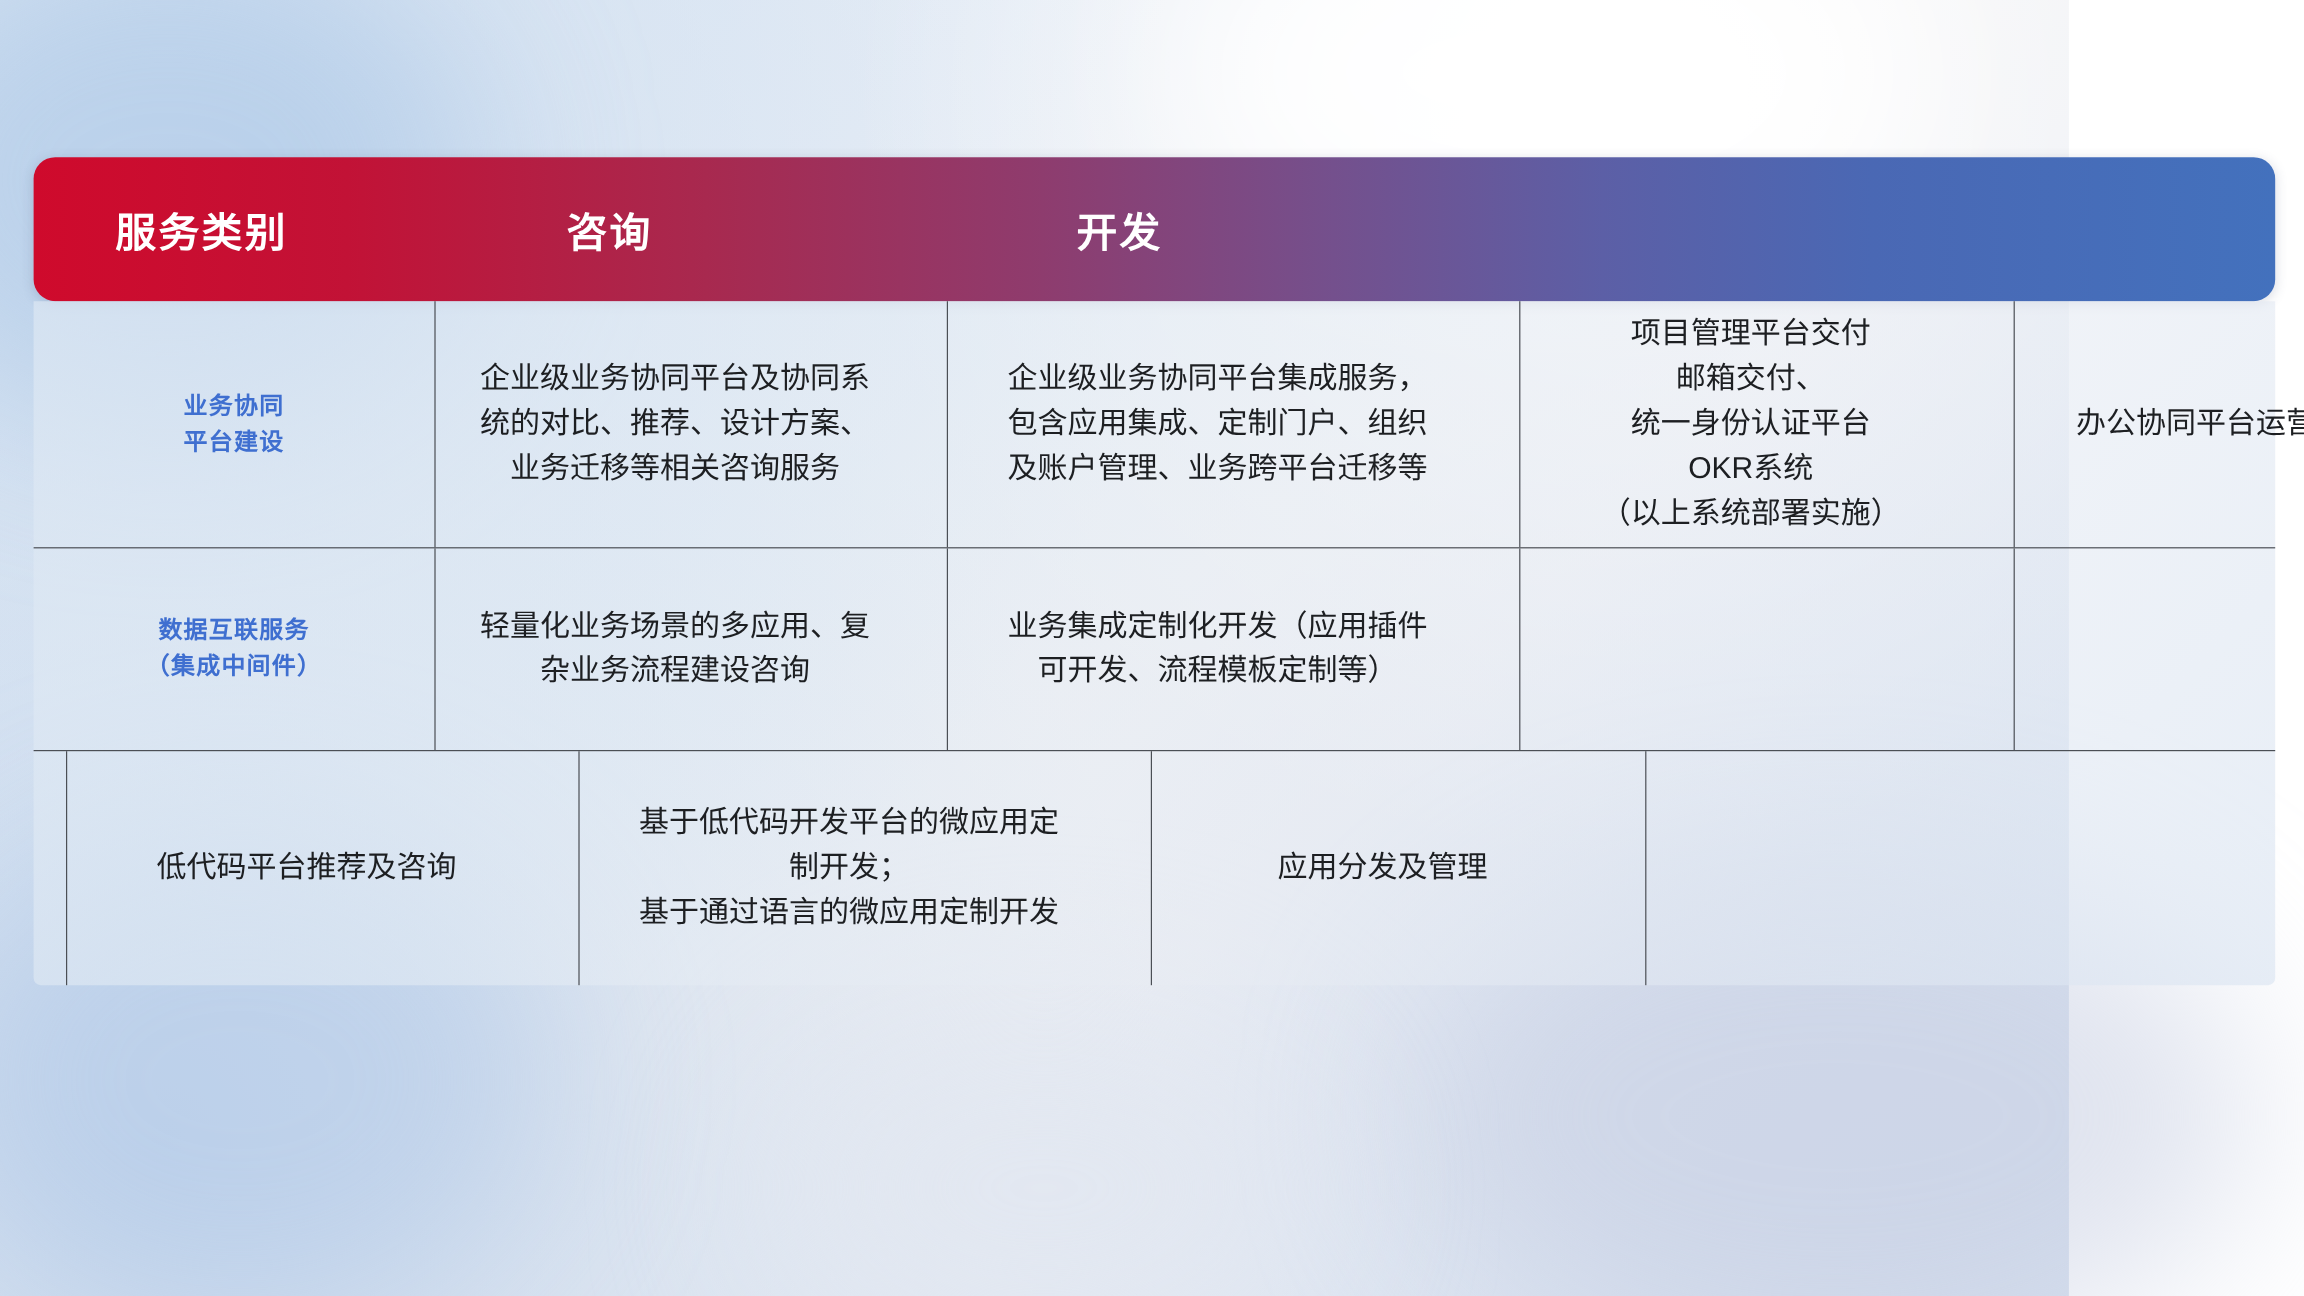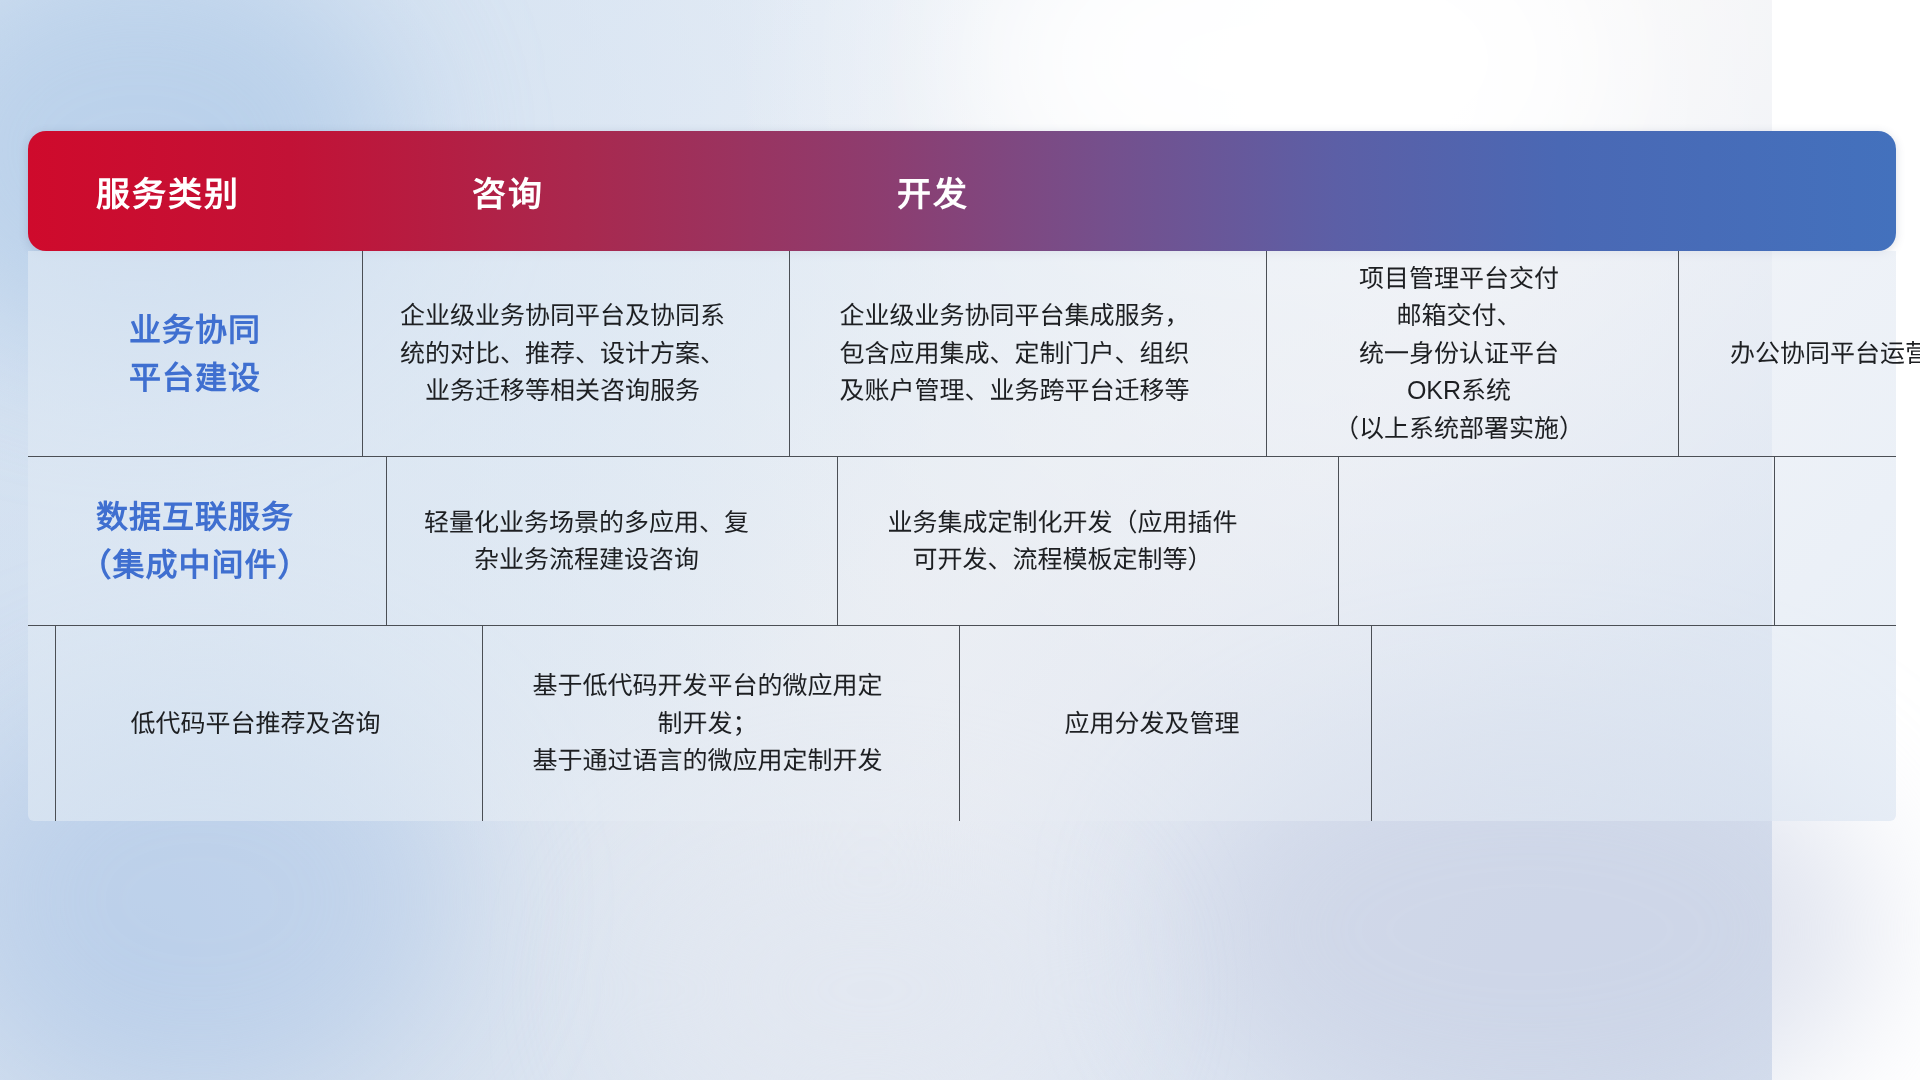--- a/index.html
+++ b/index.html
@@ -14,21 +14,20 @@
   #stage {
     position: relative;
     width: 1724px;
     height: 1080px;
     background:
       radial-gradient(circle at 78% 8%, rgba(255,255,255,0.95) 0%, rgba(255,255,255,0.0) 38%),
       radial-gradient(circle at 14% 12%, rgba(206,222,240,0.85) 0%, rgba(206,222,240,0.0) 42%),
       radial-gradient(circle at 8% 88%, rgba(196,214,236,0.9) 0%, rgba(196,214,236,0.0) 45%),
       radial-gradient(circle at 92% 95%, rgba(212,222,238,0.9) 0%, rgba(212,222,238,0.0) 40%),
       linear-gradient(140deg, #dfe9f4 0%, #e8eef6 28%, #f2f2f4 52%, #e6ebf4 74%, #dde7f3 100%);
-    padding-left: 48px;
   }
 
   
   .blob {
     position: absolute;
     border-radius: 50%;
     filter: blur(70px);
     pointer-events: none;
   }
   .blob.b1 { width: 520px; height: 420px; left: -120px; top: -60px;  background: rgba(167,196,230,0.55); }
@@ -103,28 +102,28 @@
     text-align: center;
     font-size: 25px;
     line-height: 1.5;
     color: #1d1f22;
     white-space: pre-line;
     margin-left: 27px;
   }
   .cell.cat {
     color: #3f6fd0;
     font-weight: bold;
-    font-size: 32px;
+    font-size: 20px;
     letter-spacing: 1px;
   }
   
   .cell.sep { border-left: 1px solid #4b4f55; }
 
   .row.r0 { height: 205px; }
-  .row.r1 { height: 168px; gap: 24px; }
+  .row.r1 { height: 168px; }
   .row.r2 { height: 195px; }
 </style>
 </head>
 <body>
 
 <div id="stage">
   <div class="blob b1"></div>
   <div class="blob b2"></div>
   <div class="blob b3"></div>
   <div class="blob b4"></div>

